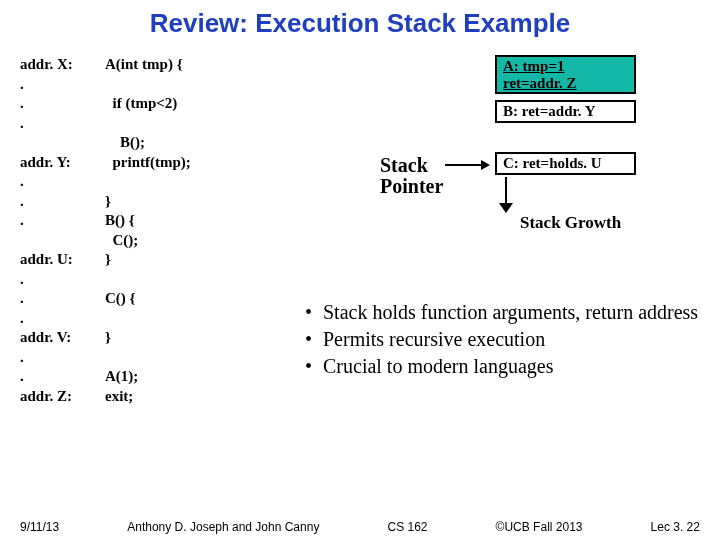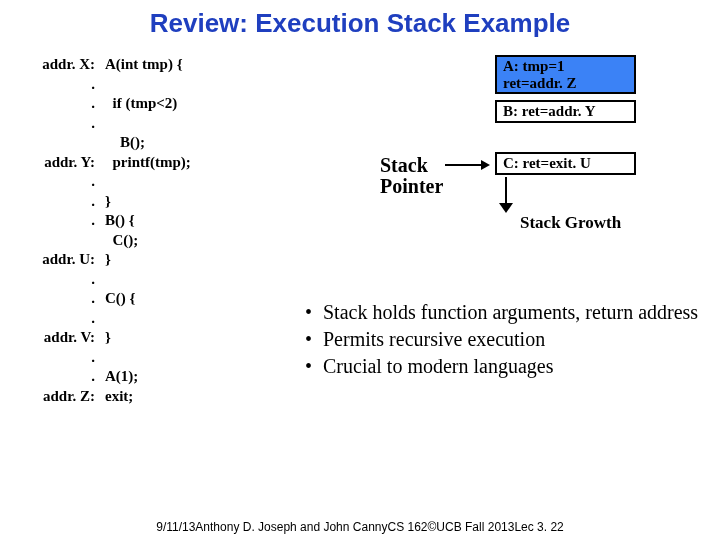--- a/index.html
+++ b/index.html
@@ -34,21 +34,20 @@
   .code-row {
     display: flex;
     font-family: "Times New Roman", serif;
     font-size: 15px;
     font-weight: bold;
     line-height: 1.3;
     white-space: pre;
   }
   .addr-col {
     width: 75px;
-    text-align: right;
     padding-right: 10px;
   }
   .code-col {
     flex: 1;
   }
   .right-col {
     position: absolute;
     left: 310px;
     top: 0;
     width: 380px;
@@ -58,22 +57,23 @@
     padding: 1px 6px;
     font-family: "Times New Roman", serif;
     font-weight: bold;
     font-size: 15px;
     width: 125px;
   }
   .frame-a {
     position: absolute;
     left: 165px;
     top: 0;
-    background: #3b82f6;
+    background: #14b8a6;
     line-height: 1.1;
+    text-decoration: underline;
   }
   .frame-b {
     position: absolute;
     left: 165px;
     top: 45px;
     width: 125px;
   }
   .frame-c {
     position: absolute;
     left: 165px;
@@ -131,21 +131,21 @@
     flex: 1;
   }
   .footer {
     position: absolute;
     bottom: 6px;
     left: 20px;
     right: 20px;
     font-family: Arial, sans-serif;
     font-size: 12px;
     display: flex;
-    justify-content: center;
+    justify-content: space-between;
   }
 </style>
 </head>
 <body>
 
 <div class="title">Review: Execution Stack Example</div>
 
 <div class="content">
 
   <div class="left-col" id="code-listing">
@@ -169,21 +169,21 @@
       <div class="code-row"><div class="addr-col">.</div><div class="code-col">A(1);</div></div>
       <div class="code-row"><div class="addr-col">addr. Z:</div><div class="code-col">exit;</div></div>
     </div>
 
   <div class="right-col">
     <div class="frame frame-a">
       <div>A: tmp=1</div>
       <div>    ret=addr. Z</div>
     </div>
     <div class="frame frame-b">B: ret=addr. Y</div>
-    <div class="frame frame-c">C: ret=exit. U</div>
+    <div class="frame frame-c">C: ret=holds. U</div>
 
     <div class="sp-label">Stack<br>Pointer</div>
 
     <svg class="arrow-sp" viewBox="0 0 45 10">
       <line x1="0" y1="5" x2="36" y2="5" stroke="black" stroke-width="2"></line>
       <polygon points="36,0 45,5 36,10" fill="black"></polygon>
     </svg>
 
     <svg class="arrow-sg" viewBox="0 0 14 36">
       <line x1="7" y1="0" x2="7" y2="28" stroke="black" stroke-width="2"></line>

